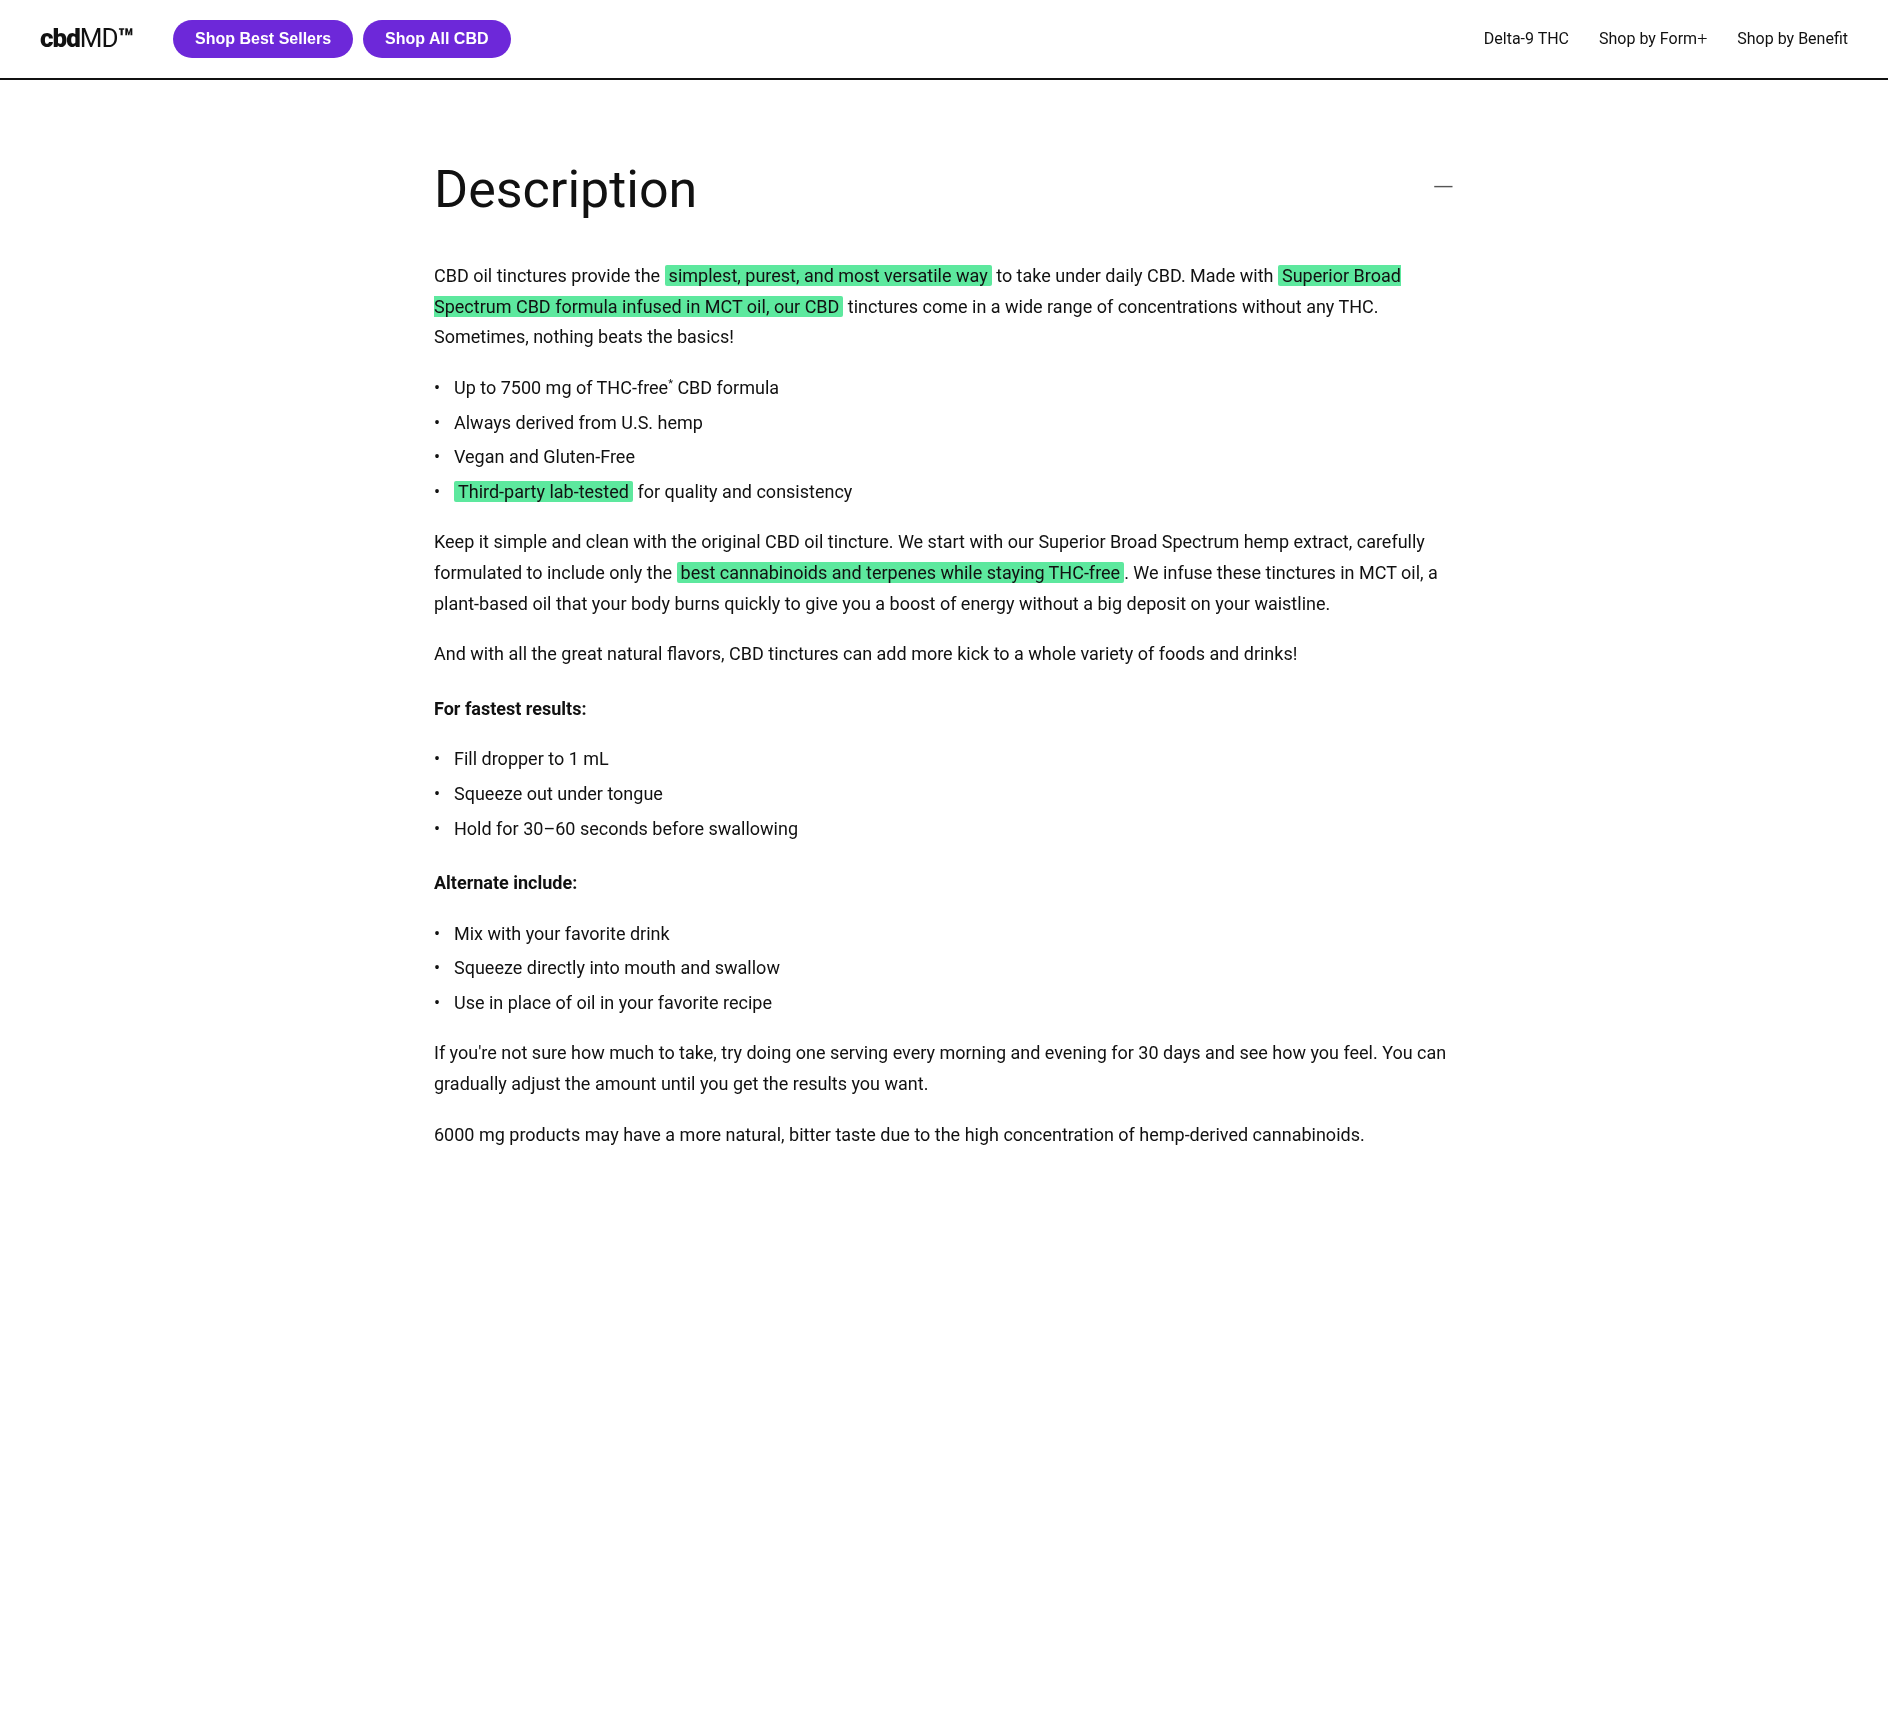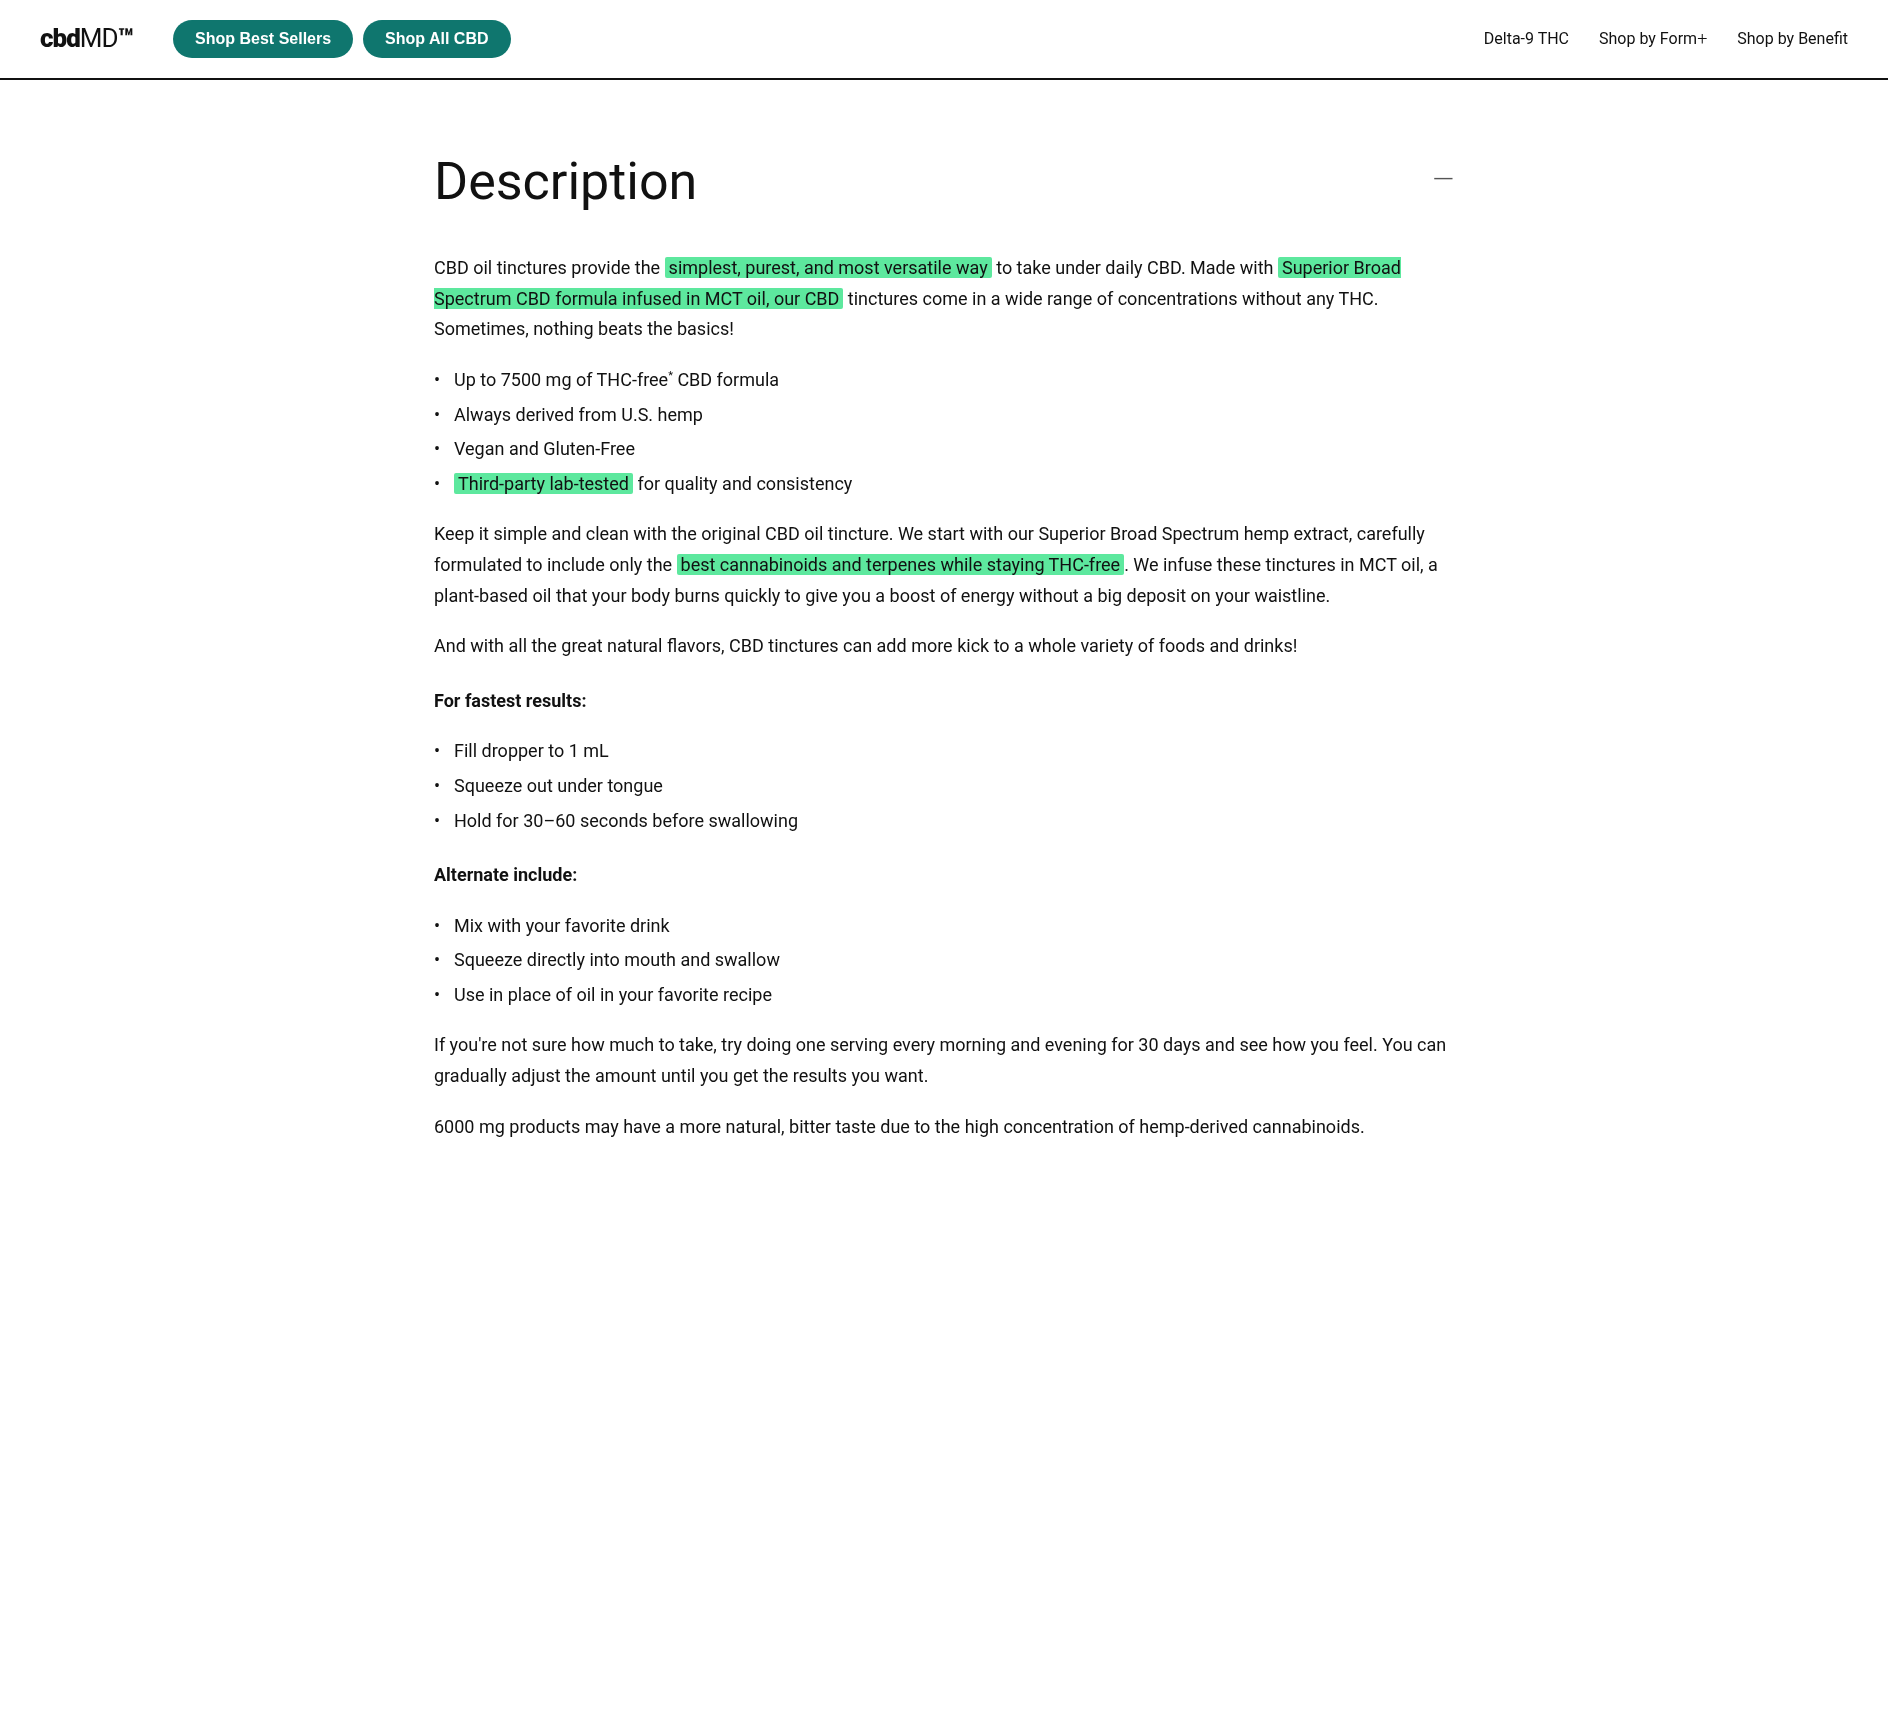--- a/index.html
+++ b/index.html
@@ -38,21 +38,21 @@
       font-weight: 400;
     }
 
     .nav-buttons {
       display: flex;
       gap: 10px;
       margin-right: 16px;
     }
 
     .btn-dark {
-      background: #0f766e;
+      background: #6d28d9;
       color: #fff;
       border: none;
       border-radius: 999px;
       padding: 10px 22px;
       font-size: 16px;
       font-weight: 600;
       cursor: pointer;
     }
 
     .nav-links {
@@ -75,21 +75,21 @@
     }
 
     .plus-icon {
       font-size: 18px;
       font-weight: 300;
     }
 
     
     .main-content {
       max-width: 1100px;
-      margin: 0 auto;
+      margin: 8px auto;
       padding: 60px 40px;
     }
 
     .description-header {
       display: flex;
       align-items: flex-start;
       justify-content: space-between;
       margin-bottom: 30px;
     }
 

